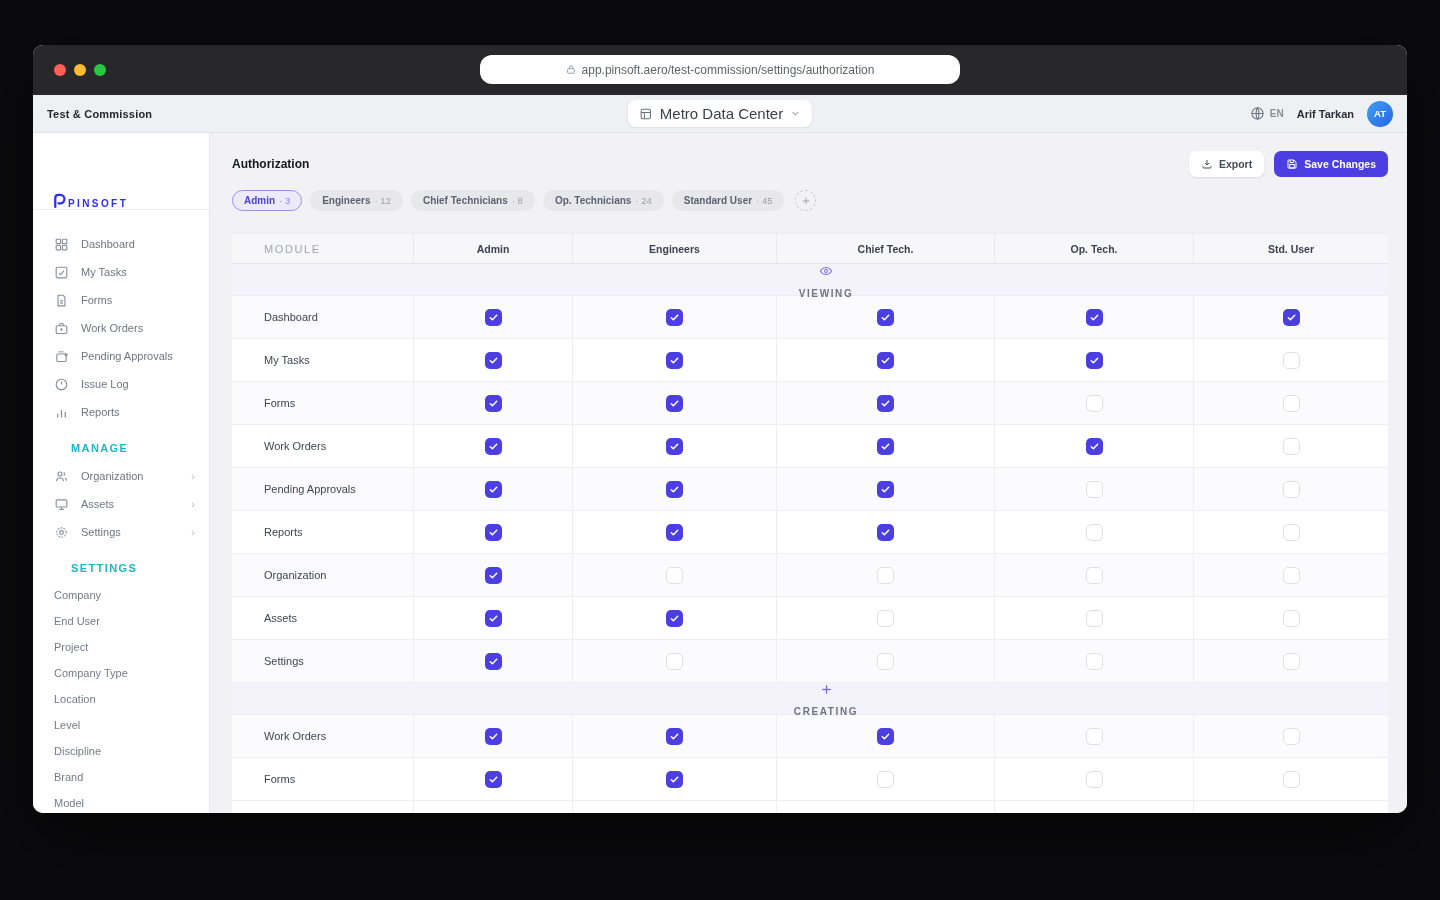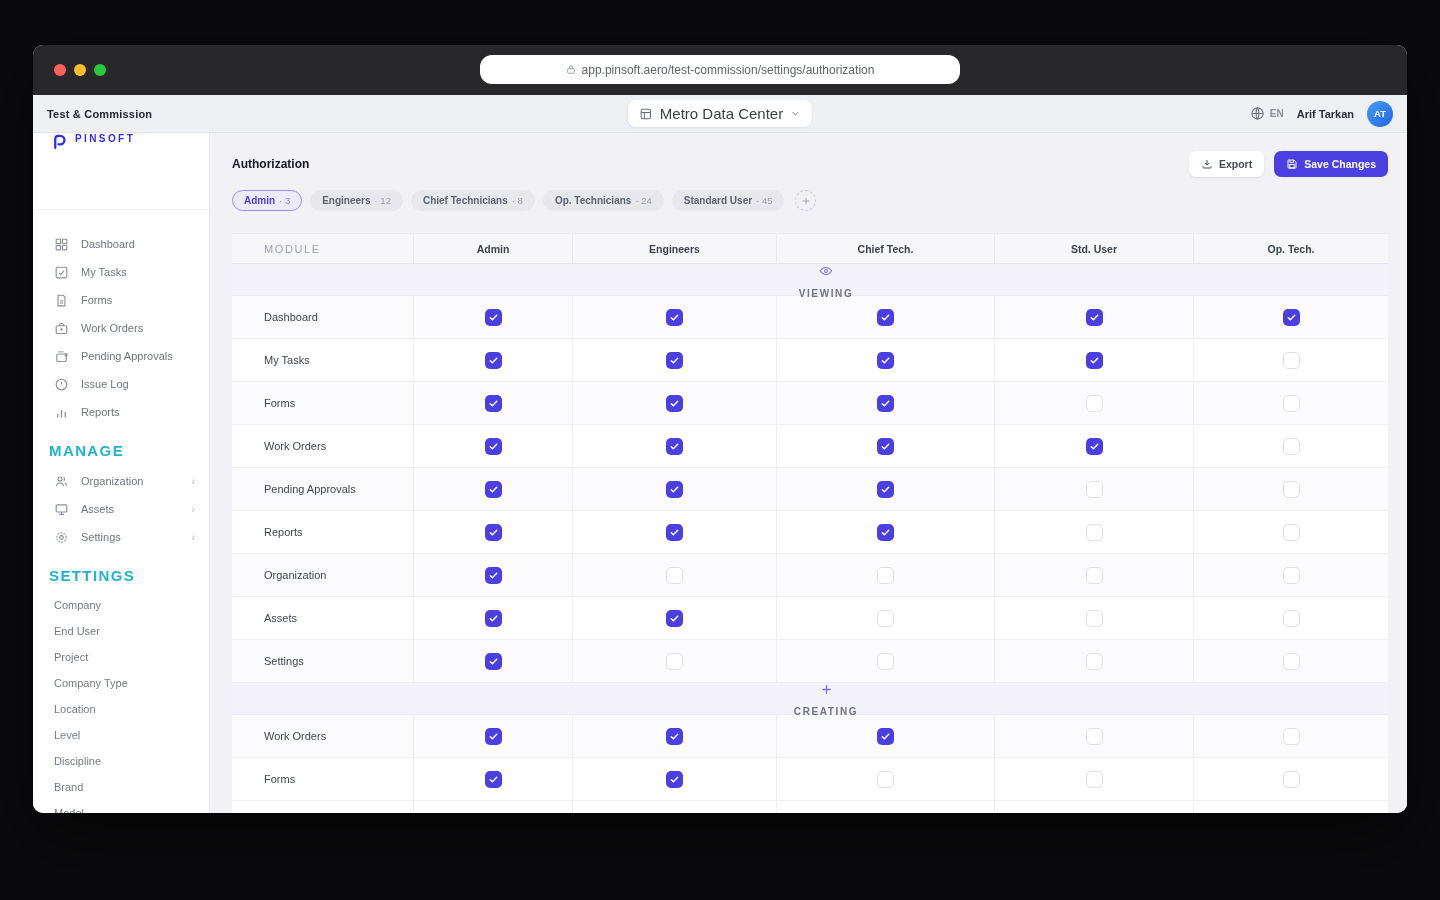--- a/index.html
+++ b/index.html
@@ -41,30 +41,30 @@
   .avatar { width:26px; height:26px; border-radius:50%;
             background:linear-gradient(135deg,#41a0f0,#2563eb);
             color:#fff; font-size:9.5px; font-weight:700;
             display:flex; align-items:center; justify-content:center; }
 
   
   .app-body { flex:1; display:flex; min-height:0; }
 
   .sidebar { width:177px; flex:0 0 auto; background:#fff; border-right:1px solid #e8e8ee;
              overflow:hidden; }
-  .logo-block { height:77px; display:flex; align-items:flex-start; gap:7px; padding:0 18px;
+  .logo-block { height:77px; display:flex; align-items:flex-end; padding:0 18px;
                 border-bottom:1px solid #efeff3; }
   .logo-mark { display:flex; }
   .logo-text { font-size:10px; font-weight:800; letter-spacing:2.4px; }
   .nav { padding:20px 0 0 0; }
   .nav-item { height:28px; display:flex; align-items:center; gap:12px; padding:0 16px 0 21px;
               cursor:pointer; color:#6f7580; font-size:11px; position:relative; }
   .nav-item .icn { color:#8a8f99; display:flex; width:15px; justify-content:center; }
   .nav-item .chev-r { position:absolute; right:14px; color:#b8bcc4; font-size:11px; line-height:1; }
-  .side-label { padding:16px 0 8px 16px; font-size:15px; font-weight:700; letter-spacing:1.4px; }
+  .side-label { padding:16px 0 8px 38px; font-size:11px; font-weight:700; letter-spacing:1.4px; }
   .sub-item { height:26px; display:flex; align-items:center; padding-left:21px;
               font-size:11px; color:#757b86; cursor:pointer; }
 
   .main { flex:1; background:#f2f2f6; padding:18px 19px 0 22px; overflow:hidden;
           display:flex; flex-direction:column; }
   .main-header { display:flex; align-items:center; }
   .page-title { font-size:12px; font-weight:700; color:#14171d; }
   .header-actions { margin-left:auto; display:flex; gap:10px; }
   .btn { height:26px; border:none; border-radius:7px; display:flex; align-items:center;
          gap:6px; padding:0 12px; font-size:10.5px; font-weight:600; cursor:pointer;
@@ -355,22 +355,22 @@
             </svg>
           </button>
         </div>
 
       <div class="table" id="auth-table">
           <div class="t-row t-head">
             <div class="t-cell">MODULE</div>
             <div class="t-cell">Admin</div>
             <div class="t-cell">Engineers</div>
             <div class="t-cell">Chief Tech.</div>
+            <div class="t-cell">Op. Tech.</div>
             <div class="t-cell">Std. User</div>
-            <div class="t-cell">Op. Tech.</div>
           </div>
           <div class="t-section">
             <span class="icn">
               <svg width="14" height="14" viewBox="0 0 24 24" fill="none" stroke="currentColor" stroke-width="1.8">
                 <path d="M2.5 12S6 6 12 6s9.5 6 9.5 6-3.5 6-9.5 6-9.5-6-9.5-6z"></path>
                 <circle cx="12" cy="12" r="2.5"></circle>
               </svg>
             </span>
             <span class="sec-label">VIEWING</span>
           </div>

